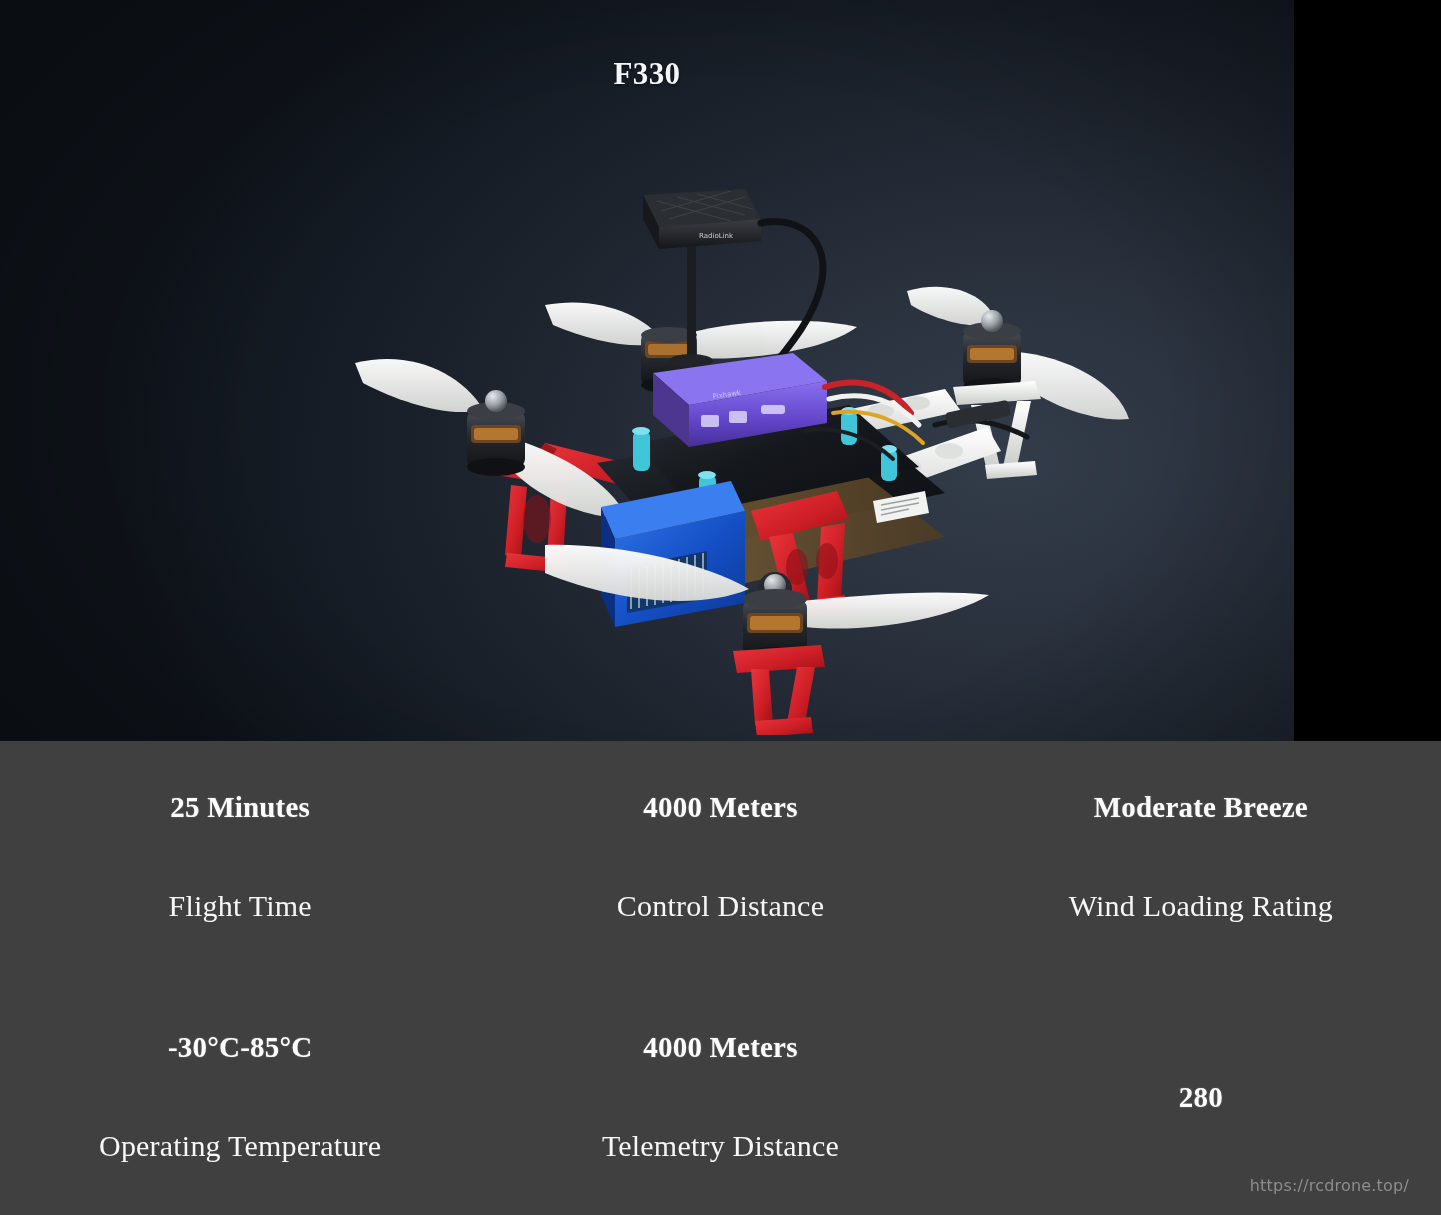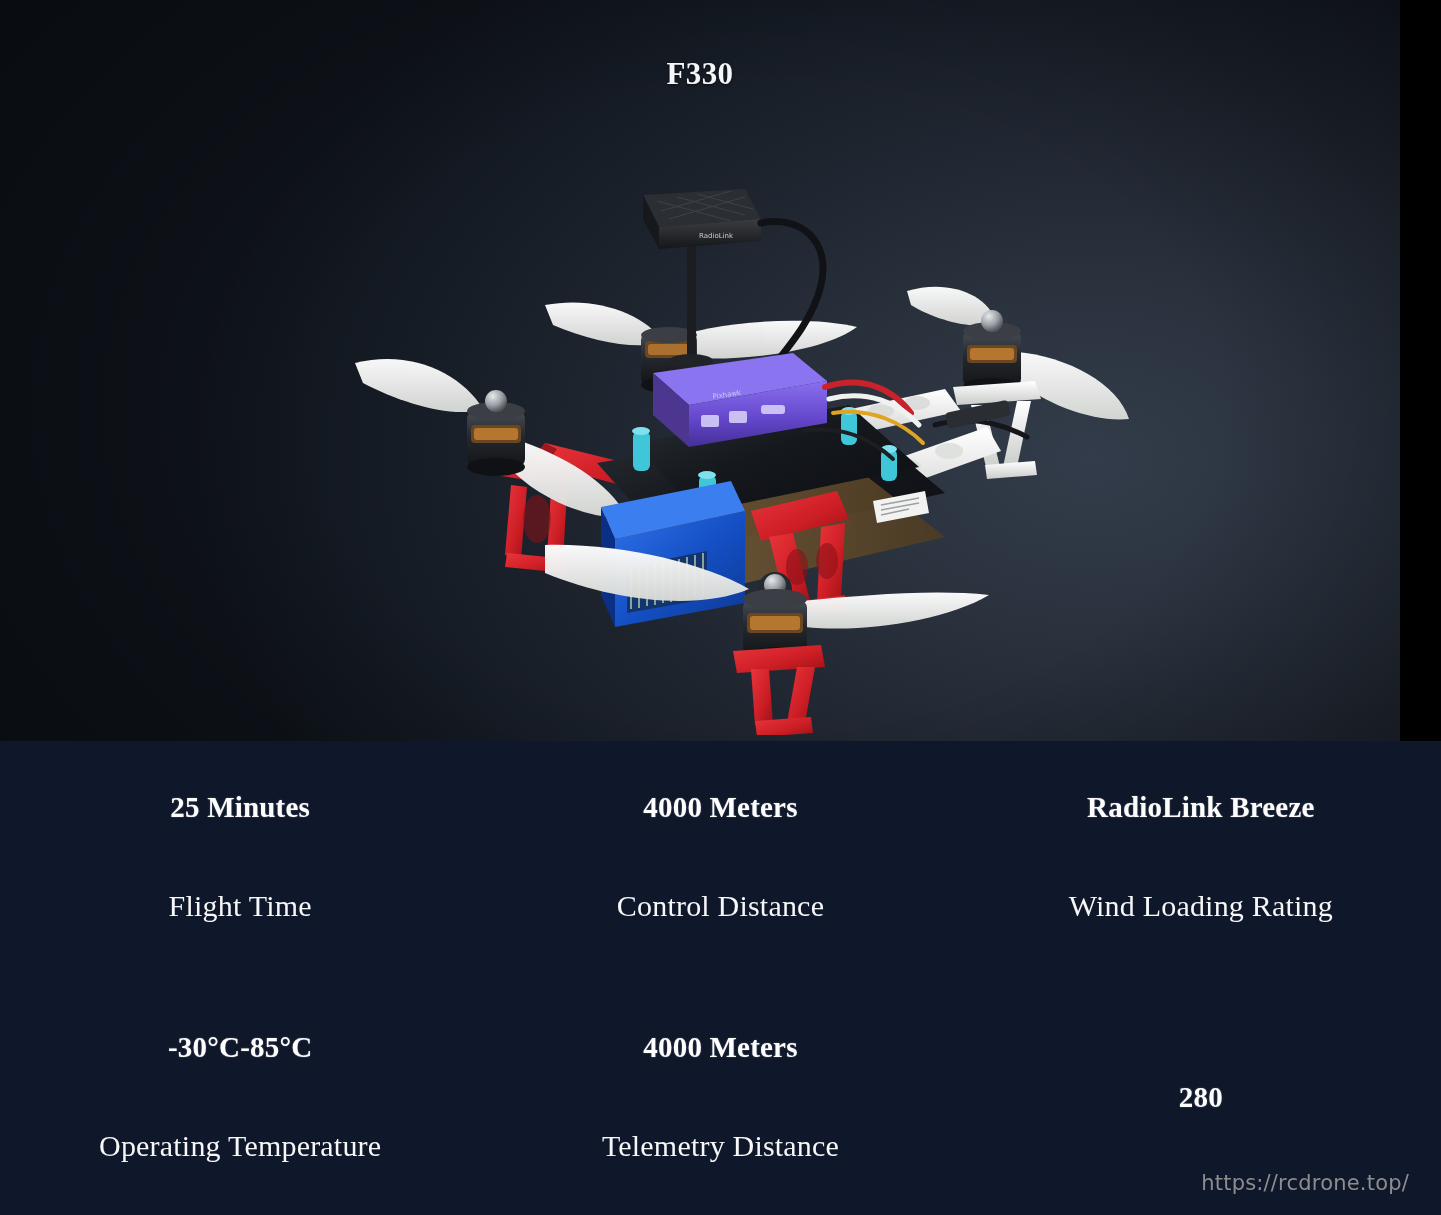--- a/index.html
+++ b/index.html
@@ -4,21 +4,21 @@
 <style>
   * { margin:0; padding:0; box-sizing:border-box; }
   html, body { background:#000; }
   body {
     width:1441px; height:1215px; position:relative; overflow:hidden;
     font-family:"Liberation Serif", serif;
   }
 
   
   #photo-panel{
-    position:absolute; left:0; top:0; width:1400px; height:741px;
+    position:absolute; left:0; top:0; width:1294px; height:741px;
     background:
       radial-gradient(ellipse 900px 620px at 78% 62%, #333c4a 0%, #2a323e 28%, #1e242e 58%, #151b24 80%, #0f141b 100%),
       linear-gradient(135deg,#0d1015 0%,#151b24 30%,#222a36 62%,#2b3440 100%);
     overflow:hidden;
   }
   #photo-panel::after{ 
     content:""; position:absolute; inset:0;
     background:radial-gradient(ellipse 1000px 700px at 55% 55%, rgba(0,0,0,0) 45%, rgba(0,0,0,.45) 100%);
     pointer-events:none;
   }
@@ -33,21 +33,21 @@
 
   
   #drone-figure{
     position:absolute; left:245px; top:175px; width:960px; height:560px; z-index:4;
   }
   #drone-figure svg{ width:100%; height:100%; display:block; }
 
   
   #spec-panel{
     position:absolute; left:0; top:741px; width:1441px; height:474px;
-    background:#0f172a;
+    background:#404040;
   }
   .spec-grid{
     position:absolute; left:0; top:0; width:100%; height:100%;
     display:grid; grid-template-columns:repeat(3,1fr); grid-template-rows:1fr 1fr;
   }
   .spec-cell{
     display:flex; flex-direction:column; align-items:center; justify-content:center;
     position:relative; z-index:3;
   }
   .spec-cell .spec-value{
@@ -58,21 +58,21 @@
   .spec-cell .spec-label{
     color:#f7f7f7; font-weight:normal; font-size:30px; line-height:36px;
     margin-top:64px; text-align:right; letter-spacing:.2px;
   }
   
   .spec-cell.r1{ padding-bottom:6px; }
   .spec-cell.r2{ padding-bottom:0; }
   #site-url{
     position:absolute; right:32px; bottom:20px; z-index:5;
     color:#8d8d8d; font-family:"DejaVu Sans", sans-serif;
-    font-size:21px; letter-spacing:.2px; white-space:nowrap;
+    font-size:16px; letter-spacing:.2px; white-space:nowrap;
   }
 </style>
 </head>
 <body>
 
 <div id="photo-panel">
 
   <div id="title-block">
     <div class="t-line">F330</div>
   </div>
@@ -332,21 +332,21 @@
       <div class="spec-value">25 Minutes</div>
       <div class="spec-label">Flight Time</div>
     </div>
 
     <div class="spec-cell r1">
       <div class="spec-value">4000 Meters</div>
       <div class="spec-label">Control Distance</div>
     </div>
 
     <div class="spec-cell r1">
-      <div class="spec-value">RadioLink Breeze</div>
+      <div class="spec-value">Moderate Breeze</div>
       <div class="spec-label">Wind Loading Rating</div>
     </div>
 
     <div class="spec-cell r2">
       <div class="spec-value">-30°C-85°C</div>
       <div class="spec-label">Operating Temperature</div>
     </div>
 
     <div class="spec-cell r2">
       <div class="spec-value">4000 Meters</div>

